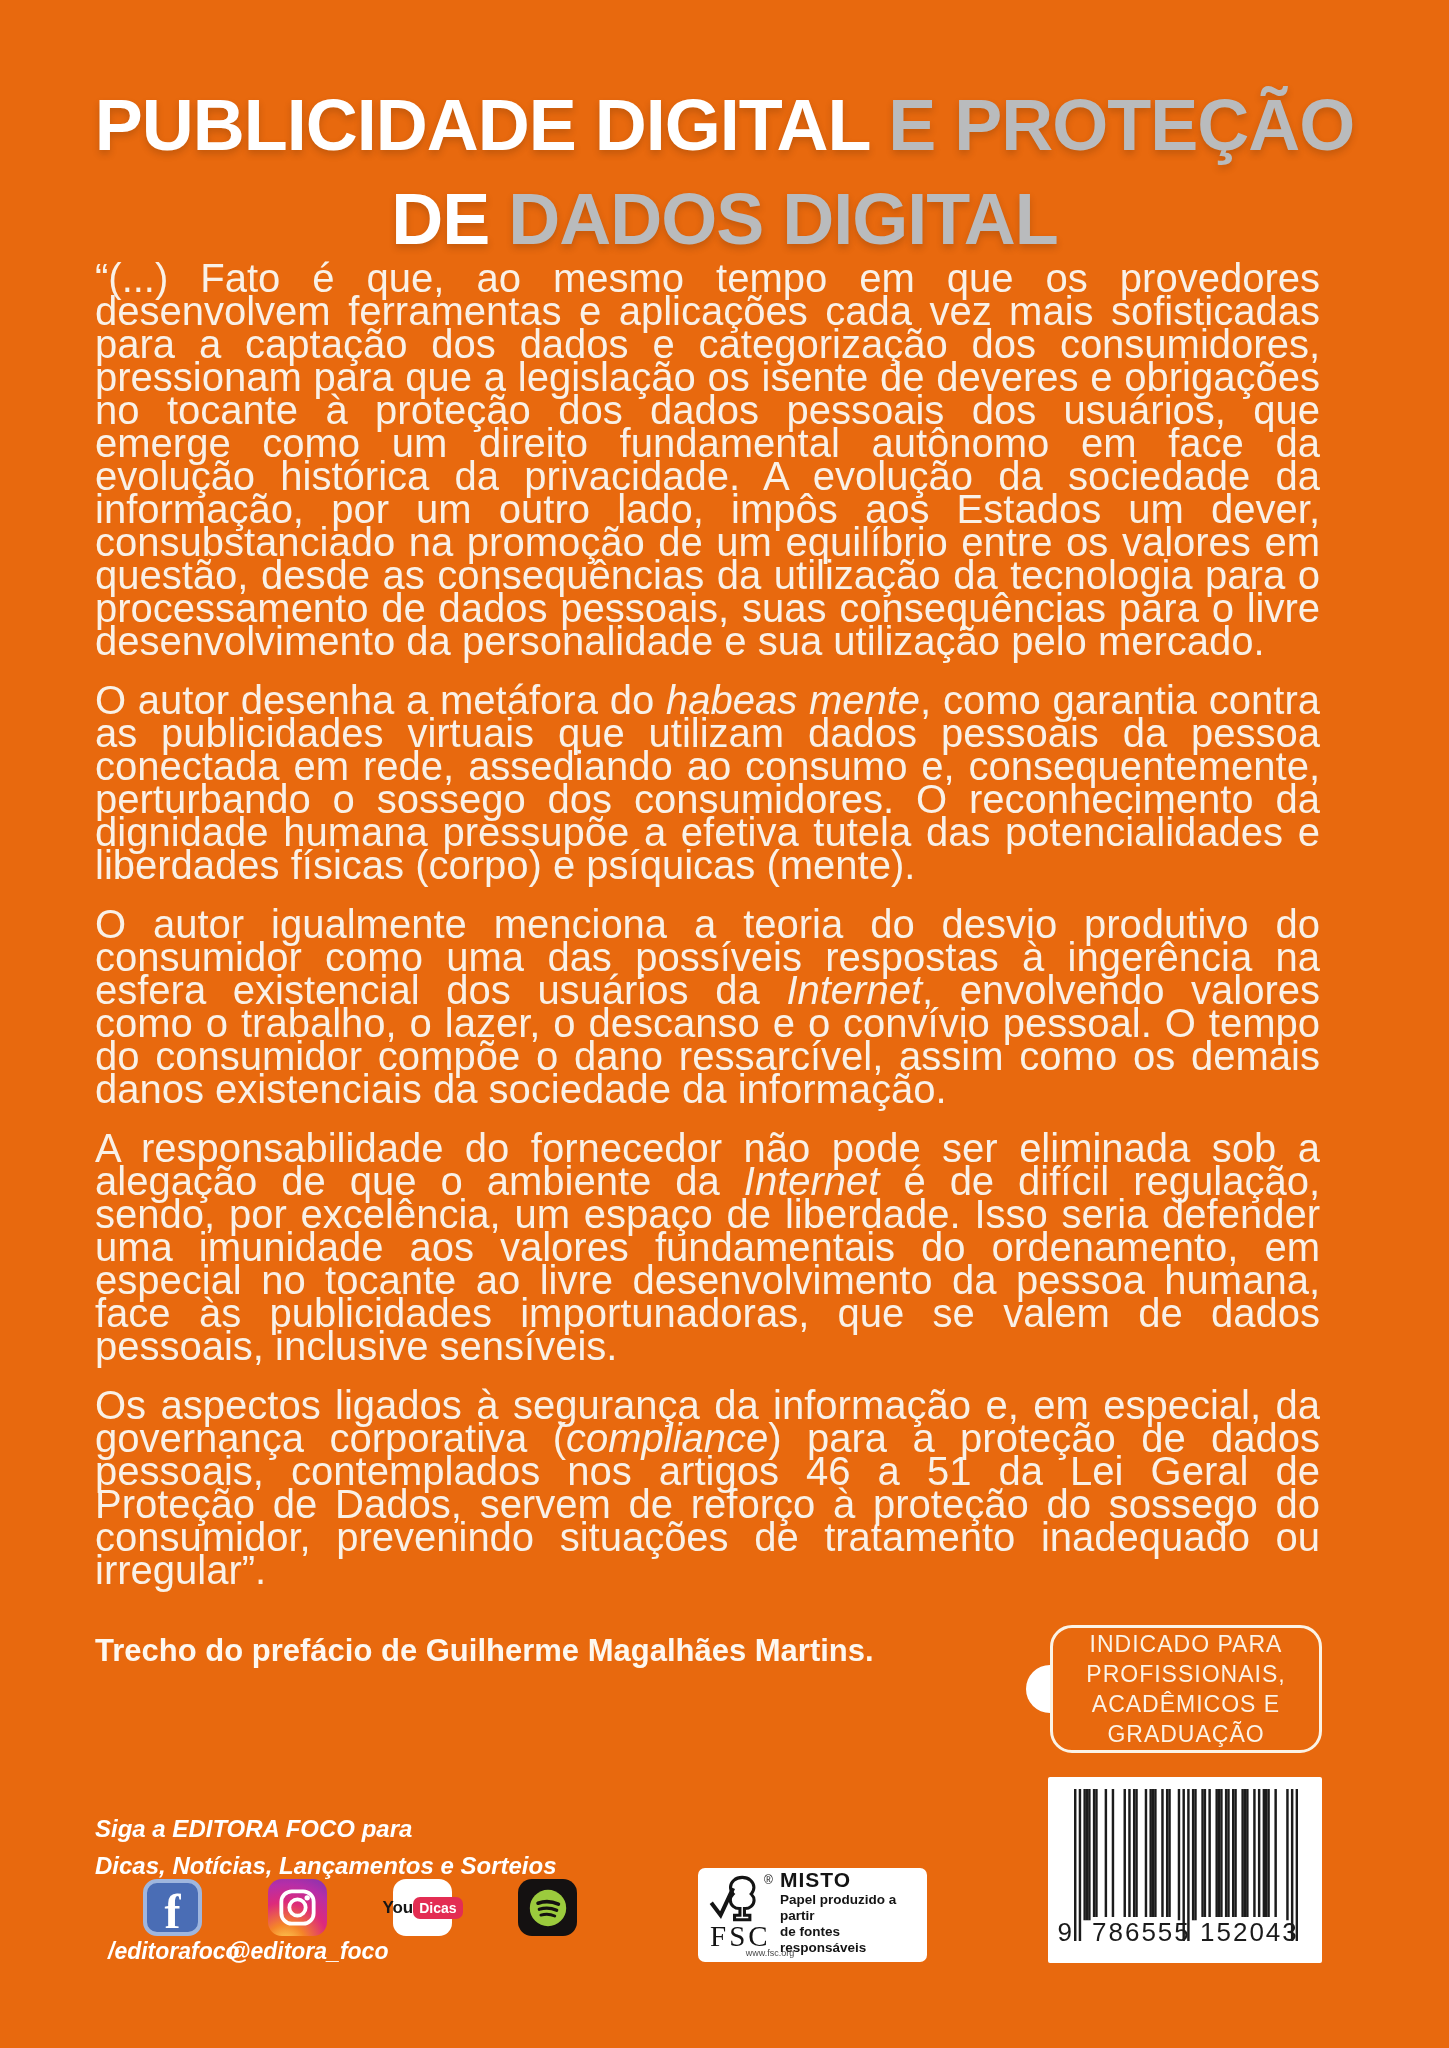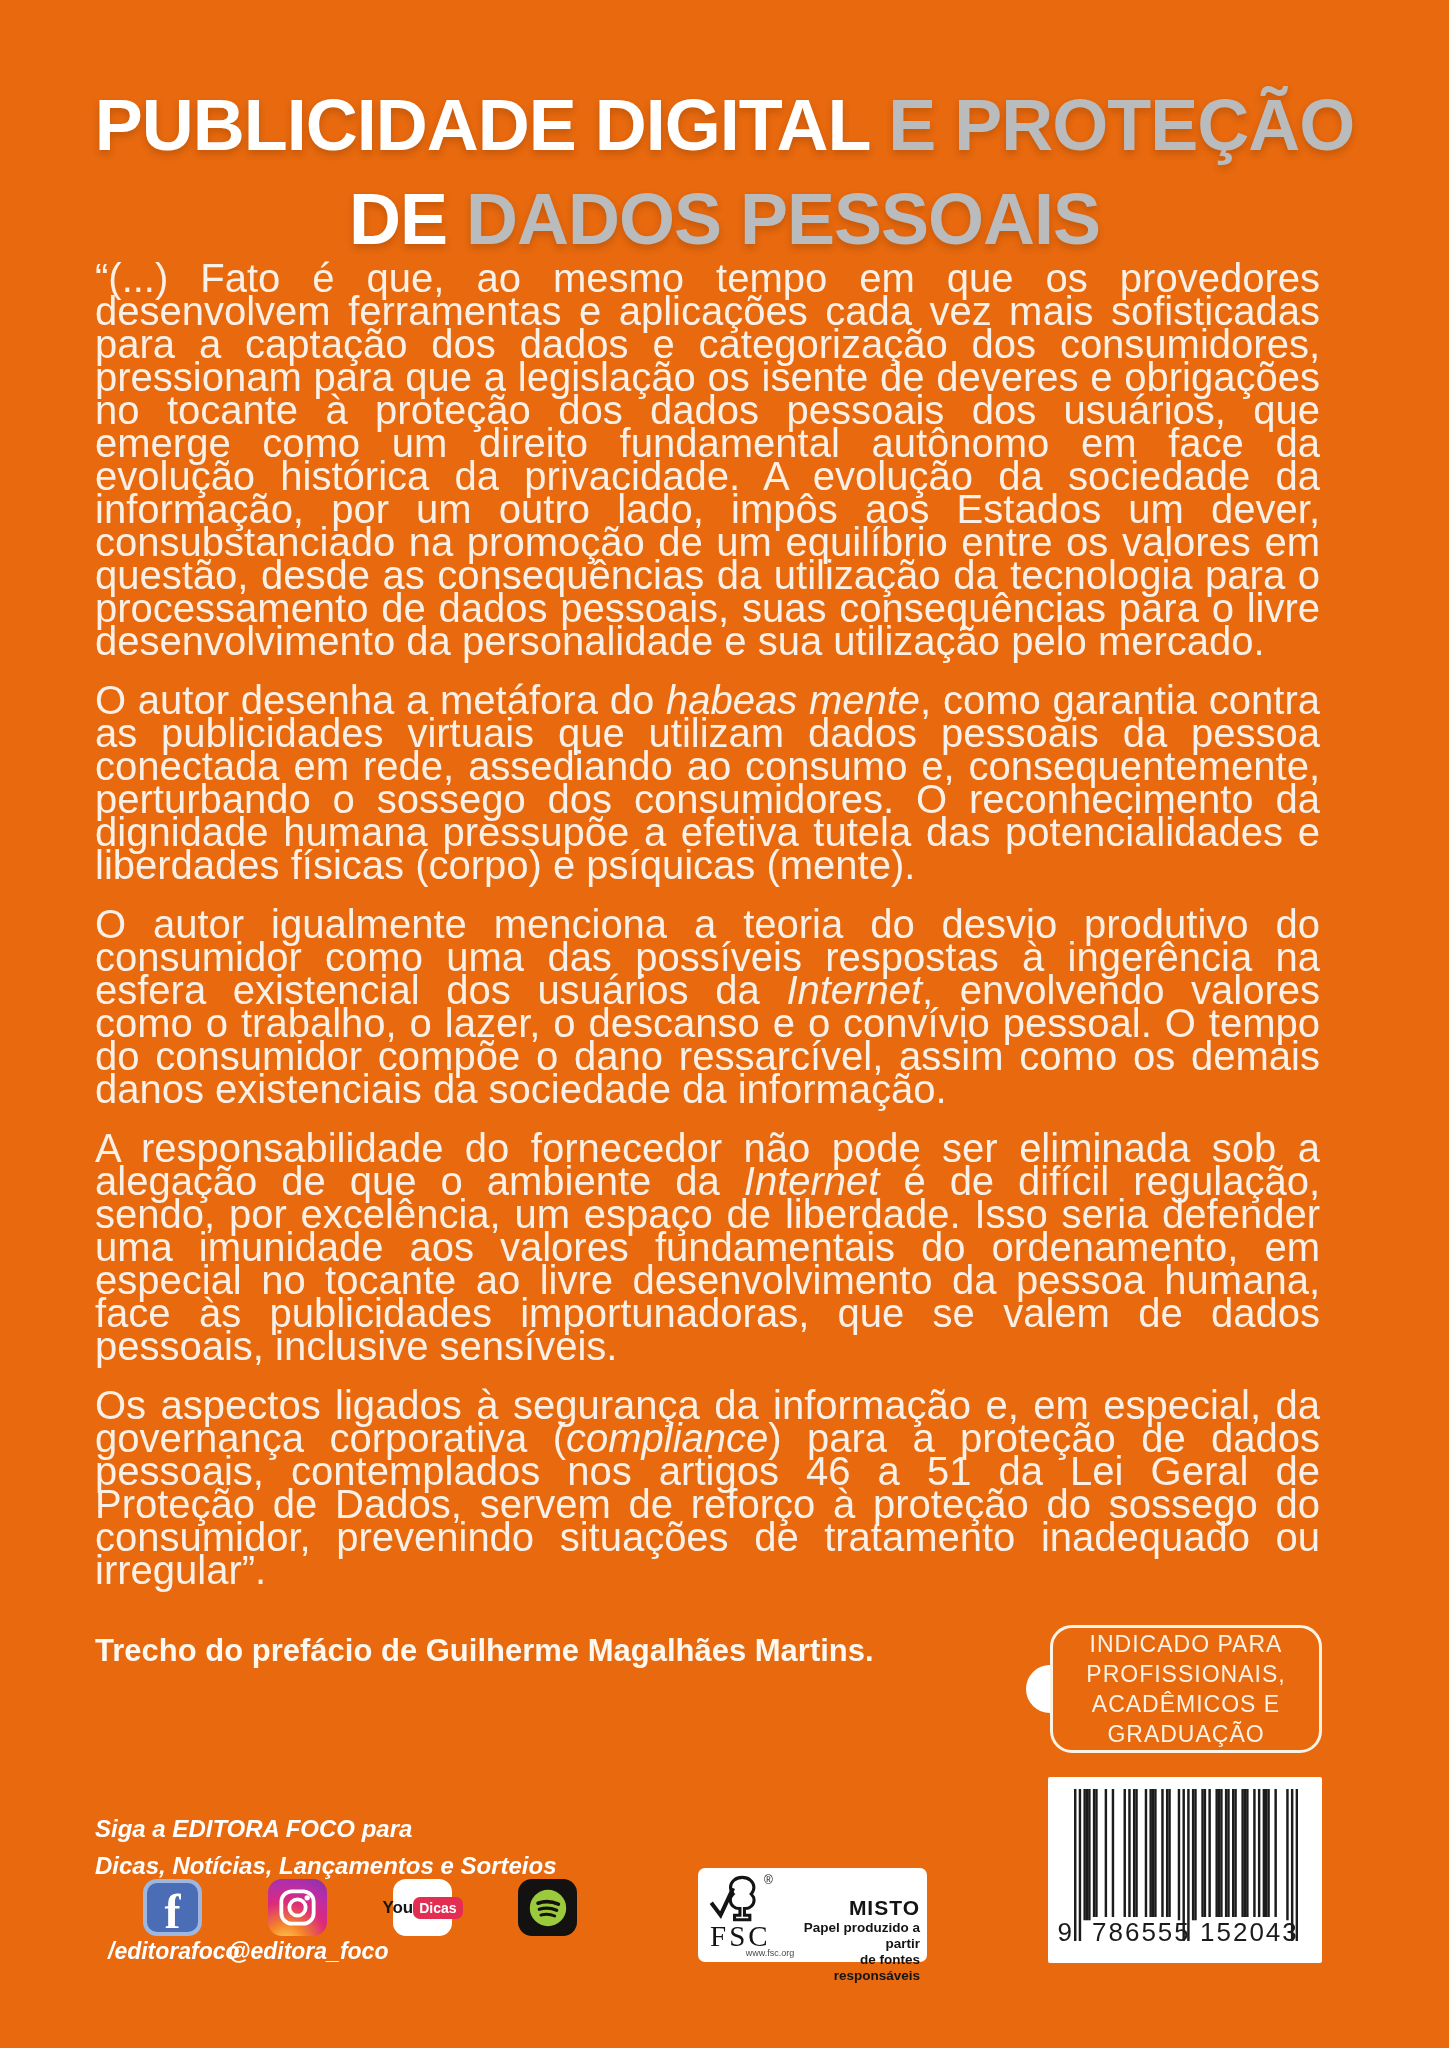--- a/index.html
+++ b/index.html
@@ -138,34 +138,34 @@
   }
   .fsc-box svg.tree{position:absolute;left:10px;top:4px;width:54px;height:54px;}
   .fsc-reg{position:absolute;left:66px;top:5px;font-size:12px;}
   .fsc-wordmark{
     position:absolute;left:12px;top:52px;width:58px;
     font-family:"Liberation Serif",serif;
     font-size:29px;letter-spacing:3px;text-align:center;
   }
   .fsc-url{position:absolute;left:12px;top:80px;width:58px;font-size:9px;color:#4a4a4a;text-align:center;margin-left:31px;}
   .fsc-right{
-    position:absolute;left:82px;top:28px;width:140px;
-    text-align:right;
+    position:absolute;left:82px;top:0;width:140px;
+    text-align:left;
   }
   .fsc-misto{font-weight:bold;font-size:21px;letter-spacing:1px;}
   .fsc-desc{margin-top:0;font-weight:bold;font-size:13.5px;line-height:16px;}
 </style>
 </head>
 <body>
 
 <div class="page">
 
   <div class="title">
     <div><span>PUBLICIDADE DIGITAL </span><span class="gray">E PROTEÇÃO</span></div>
-    <div><span>DE </span><span class="gray">DADOS PESSOAIS</span></div>
+    <div><span>DE </span><span class="gray">DADOS DIGITAL</span></div>
   </div>
 
   <div class="content">
     <p><span>“(...) Fato é que, ao mesmo tempo em que os provedores desenvolvem ferramentas e aplicações cada vez mais sofisticadas para a captação dos dados e categorização dos consumidores, pressionam para que a legislação os isente de deveres e obrigações no tocante à proteção dos dados pessoais dos usuários, que emerge como um direito fundamental autônomo em face da evolução histórica da privacidade. A evolução da sociedade da informação, por um outro lado, impôs aos Estados um dever, consubstanciado na promoção de um equilíbrio entre os valores em questão, desde as consequências da utilização da tecnologia para o processamento de dados pessoais, suas consequências para o livre desenvolvimento da personalidade e sua utilização pelo mercado.</span></p>
     <p><span>O autor desenha a metáfora do </span><i>habeas mente</i><span>, como garantia contra as publicidades virtuais que utilizam dados pessoais da pessoa conectada em rede, assediando ao consumo e, consequentemente, perturbando o sossego dos consumidores. O reconhecimento da dignidade humana pressupõe a efetiva tutela das potencialidades e liberdades físicas (corpo) e psíquicas (mente).</span></p>
     <p><span>O autor igualmente menciona a teoria do desvio produtivo do consumidor como uma das possíveis respostas à ingerência na esfera existencial dos usuários da </span><i>Internet</i><span>, envolvendo valores como o trabalho, o lazer, o descanso e o convívio pessoal. O tempo do consumidor compõe o dano ressarcível, assim como os demais danos existenciais da sociedade da informação.</span></p>
     <p><span>A responsabilidade do fornecedor não pode ser eliminada sob a alegação de que o ambiente da </span><i>Internet</i><span> é de difícil regulação, sendo, por excelência, um espaço de liberdade. Isso seria defender uma imunidade aos valores fundamentais do ordenamento, em especial no tocante ao livre desenvolvimento da pessoa humana, face às publicidades importunadoras, que se valem de dados pessoais, inclusive sensíveis.</span></p>
     <p><span>Os aspectos ligados à segurança da informação e, em especial, da governança corporativa (</span><i>compliance</i><span>) para a proteção de dados pessoais, contemplados nos artigos 46 a 51 da Lei Geral de Proteção de Dados, servem de reforço à proteção do sossego do consumidor, prevenindo situações de tratamento inadequado ou irregular”.</span></p>
     <div class="credit">Trecho do prefácio de Guilherme Magalhães Martins.</div>
   </div>

